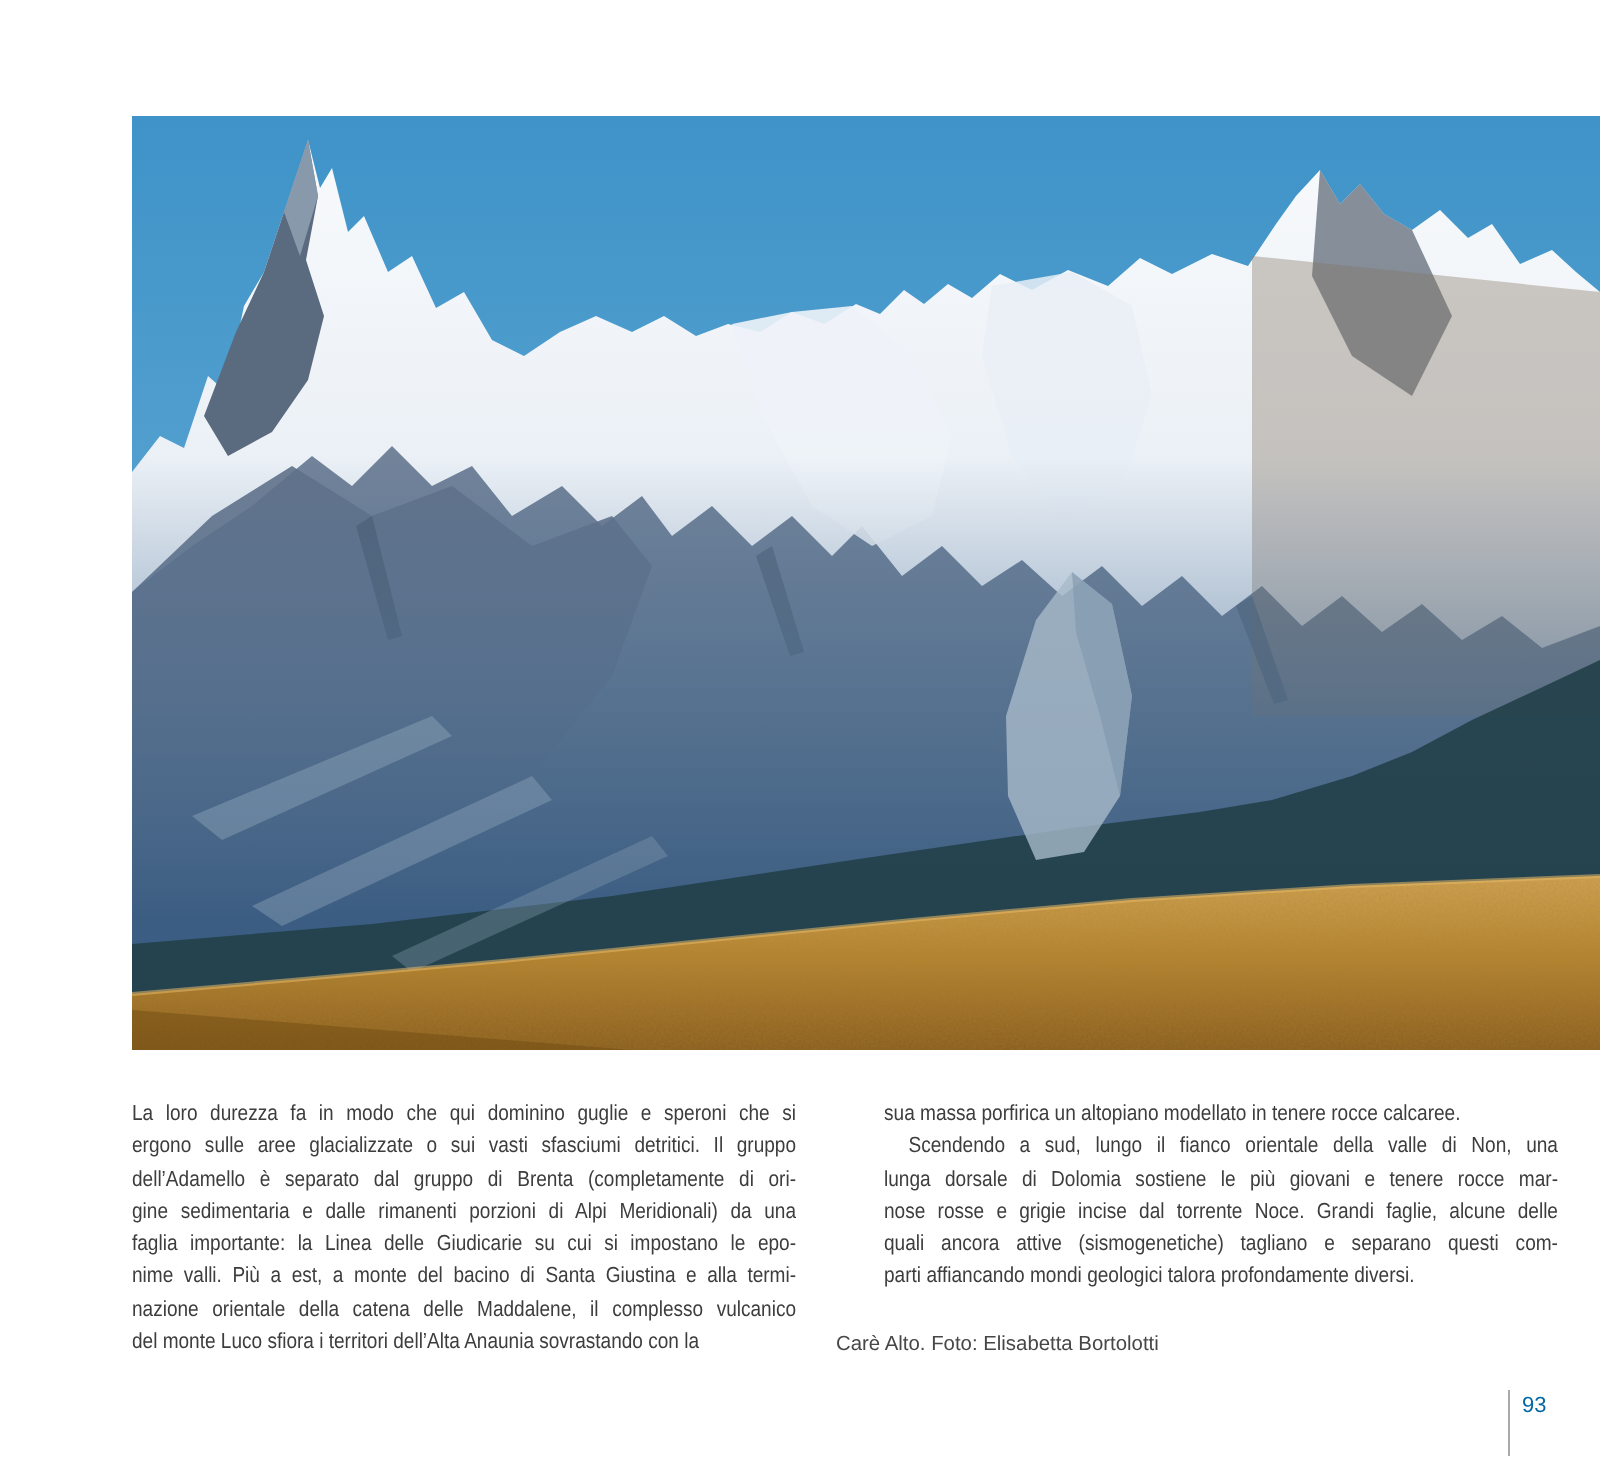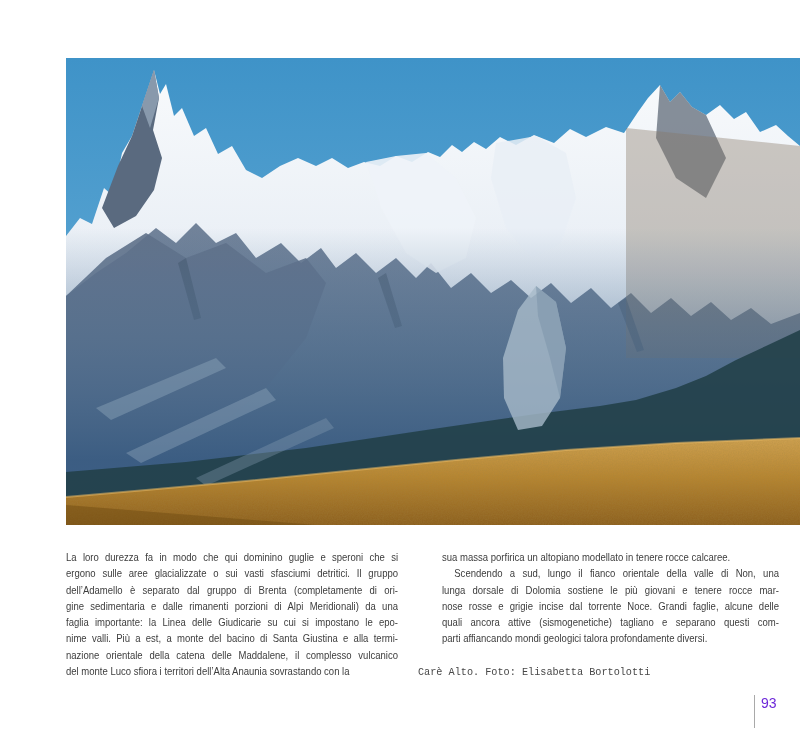--- a/index.html
+++ b/index.html
@@ -54,37 +54,36 @@
   .jline.endp { text-align-last: left; }
   .jline.indent { text-indent: 14px; }
 
   .caption {
     position: absolute;
     left: 418px;
     top: 666px;
     font-size: 10.2px;
     line-height: 14px;
     color: #474747;
-    font-family: Liberation Mono, monospace;
   }
   .footer-rule {
     position: absolute;
     left: 754px;
     top: 695px;
     width: 1px;
     height: 33px;
     background: #a9a9a9;
   }
   .page-number {
     position: absolute;
     left: 761px;
     top: 696px;
-    font-size: 14px;
+    font-size: 11px;
     line-height: 15px;
-    color: #6d28d9;
+    color: #0369a1;
   }
 </style>
 </head>
 <body>
 
 <div class="page">
 
   <figure class="photo">
     <svg width="734" height="467" viewBox="0 0 734 467" xmlns="http://www.w3.org/2000/svg">
       <defs>

